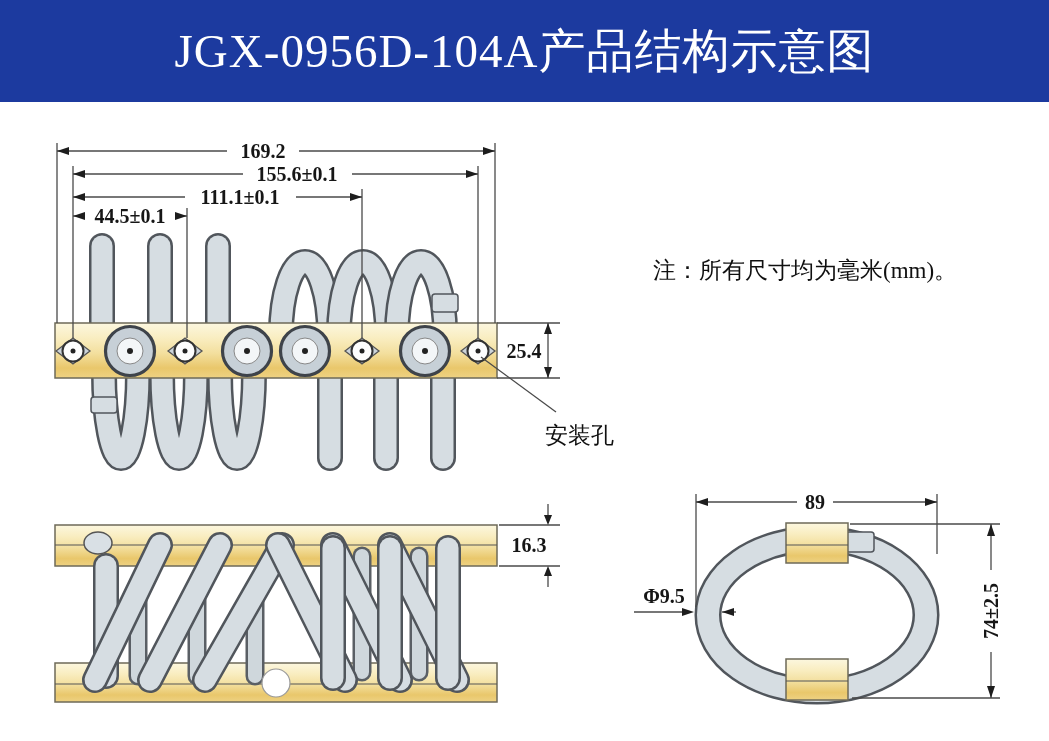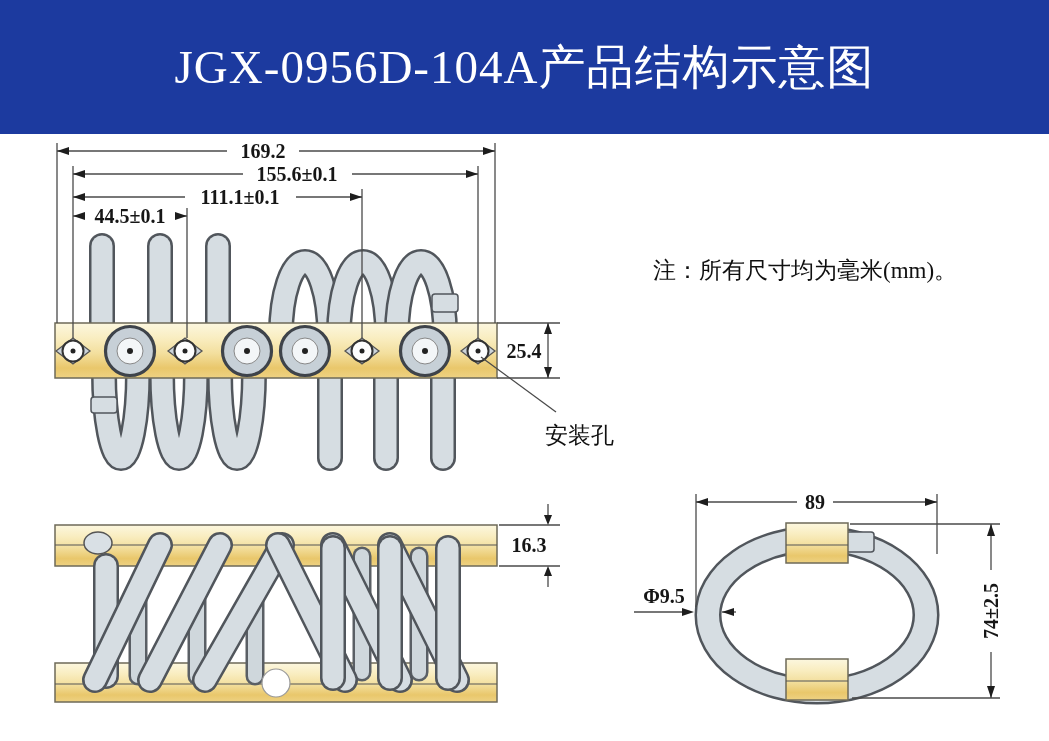--- a/index.html
+++ b/index.html
@@ -1,18 +1,18 @@
 <!DOCTYPE html>
 <html><head>
 <meta charset="utf-8">
 <style>
   html,body{margin:0;padding:0;background:#ffffff;}
   .page{position:relative;width:1049px;height:741px;background:#fff;overflow:hidden;
         font-family:"Liberation Serif","DejaVu Serif",serif;}
-  .banner{position:absolute;left:0;top:0;width:1049px;height:134px;background:#1c3a9f;
+  .banner{position:absolute;left:0;top:0;width:1049px;height:102px;background:#1c3a9f;
           display:flex;align-items:center;justify-content:center;}
   .banner h1{margin:0;color:#ffffff;font-size:47px;font-weight:normal;letter-spacing:1px;
              font-family:"Liberation Serif","DejaVu Serif",serif;}
   svg{position:absolute;left:0;top:114px;display:block;}
   .wo{fill:none;stroke:#51565c;stroke-width:26;stroke-linecap:round;}
   .wi{fill:none;stroke:#d6dde2;stroke-width:21;stroke-linecap:round;}
   .wo2{fill:none;stroke:#5a5f65;stroke-width:19;stroke-linecap:round;}
   .wi2{fill:none;stroke:#cfd7dc;stroke-width:14;stroke-linecap:round;}
   .dim{stroke:#4a4a4a;stroke-width:1.3;fill:none;}
   .arr{fill:#1d1d1d;stroke:none;}

